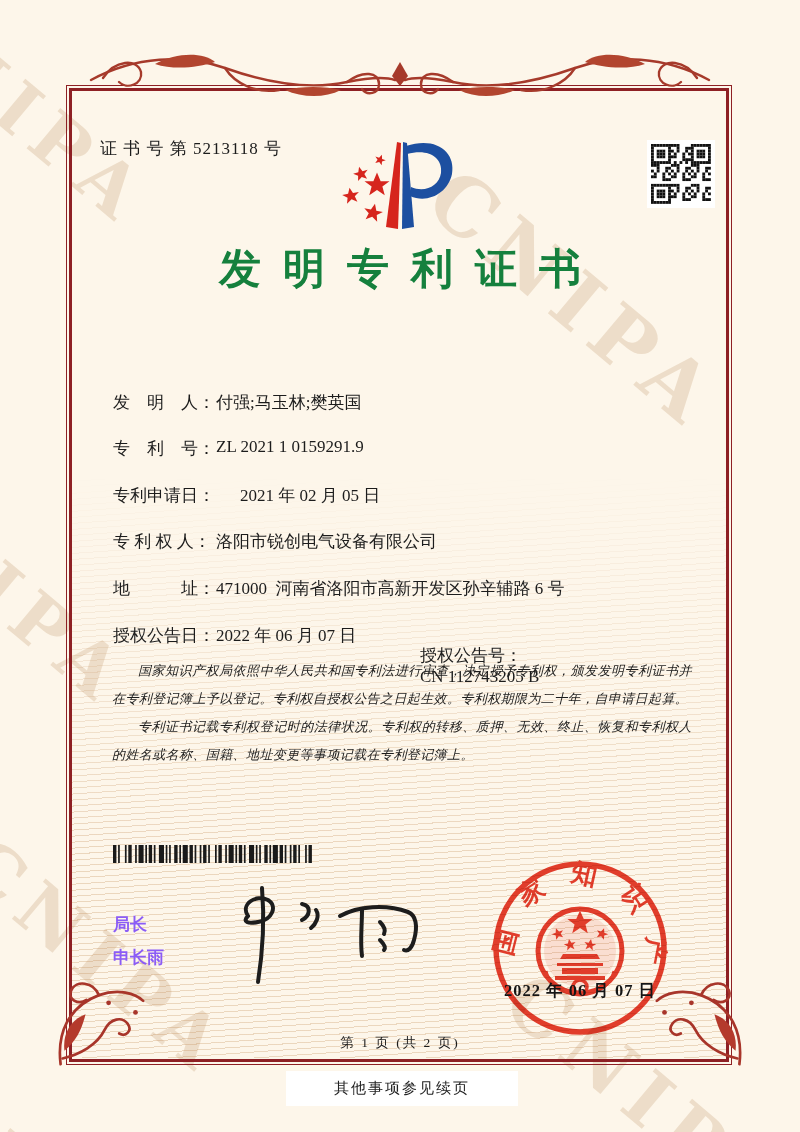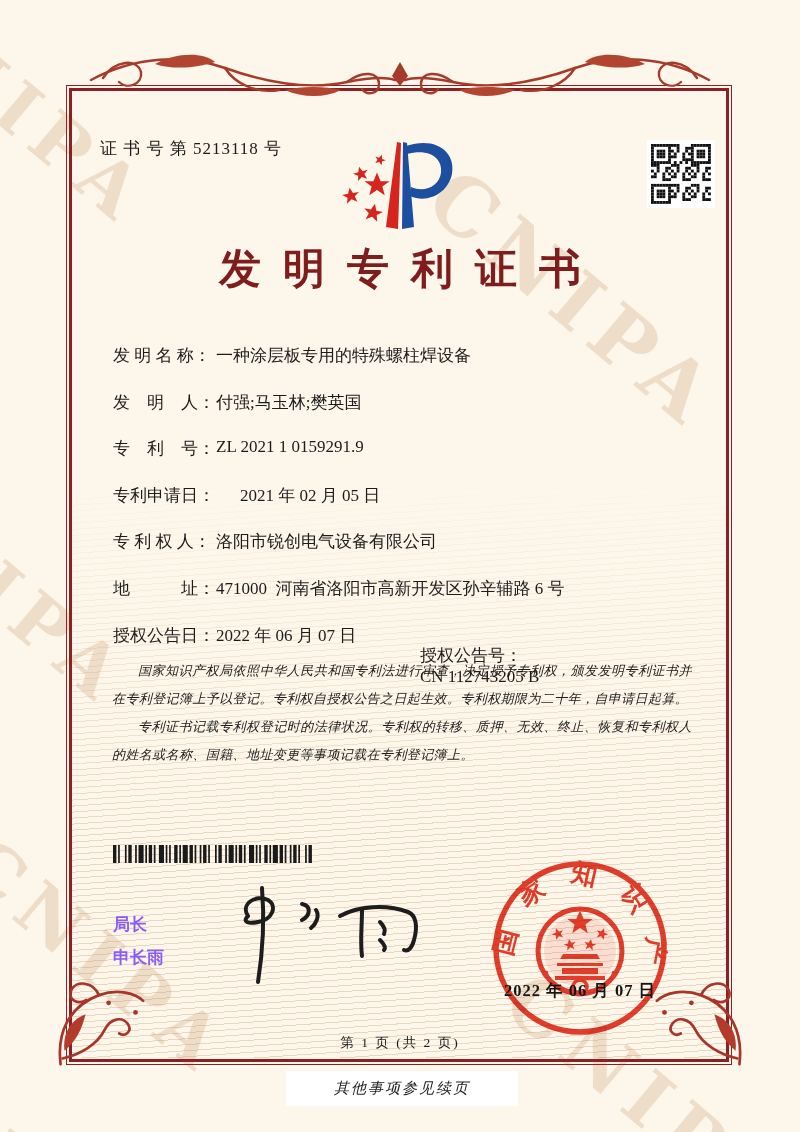--- a/index.html
+++ b/index.html
@@ -38,21 +38,21 @@
   .corner{position:absolute;z-index:3;width:98px;height:96px;}
   .corner-left{left:50px;top:974px;}
   .corner-right{left:652px;top:974px;transform:scaleX(-1);}
   
   .cert-number{position:absolute;z-index:4;left:100px;top:137px;font-size:17px;letter-spacing:1px;white-space:pre;}
   .logo{position:absolute;z-index:4;left:340px;top:129px;width:120px;height:106px;}
   .qr{position:absolute;z-index:4;left:647px;top:140px;width:68px;height:68px;background:#fff;}
   .title{
     position:absolute;z-index:4;left:0;top:241px;width:100%;
     text-align:center;font-size:42px;font-weight:600;letter-spacing:22px;text-indent:22px;
-    color:#7f1d1d;
+    color:#15803d;
   }
   
   .row{position:absolute;z-index:4;left:113px;display:flex;font-size:17px;white-space:pre;}
   .row .lbl{flex:0 0 103px;}
   .row2{position:absolute;z-index:4;left:420px;display:flex;font-size:17px;white-space:pre;}
   
   .body-text{
     position:absolute;z-index:4;left:112px;top:657px;width:580px;
     font-size:13px;line-height:28px;font-style:italic;letter-spacing:.4px;
     text-align:justify;
@@ -68,21 +68,21 @@
   .signature{position:absolute;z-index:4;left:212px;top:882px;width:215px;height:108px;}
   .seal{position:absolute;z-index:5;left:491px;top:859px;width:178px;height:178px;mix-blend-mode:multiply;opacity:.94;}
   .seal-date{
     position:absolute;z-index:6;left:487px;top:980px;width:186px;
     text-align:center;font-size:16.5px;font-weight:bold;letter-spacing:1px;color:#151515;white-space:pre;
   }
   .page-info{position:absolute;z-index:4;left:0;top:1034px;width:100%;text-align:center;font-size:13.5px;letter-spacing:2px;white-space:pre;}
   .cont-strip{
     position:absolute;z-index:4;left:286px;top:1071px;width:232px;height:35px;
     background:#ffffff;text-align:center;line-height:35px;
-    font-size:15px;font-style:italic;letter-spacing:2px;color:#222;
+    font-size:15px;letter-spacing:2px;color:#222;
   }
 </style>
 </head>
 <body>
 
 <div class="page">
 
   <div class="wm" style="left:-80px;top:-30px;">CNIPA</div>
   <div class="wm" style="left:470px;top:150px;font-size:80px;">CNIPA</div>
   <div class="wm" style="left:-100px;top:450px;">CNIPA</div>
@@ -361,24 +361,20 @@
         <rect x="9.70" y="61.00" width="2.85" height="2.85"></rect>
         <rect x="12.55" y="61.00" width="2.85" height="2.85"></rect>
         <rect x="15.40" y="61.00" width="2.85" height="2.85"></rect>
         <rect x="18.25" y="61.00" width="2.85" height="2.85"></rect>
         <rect x="21.10" y="61.00" width="2.85" height="2.85"></rect>
       </g>
   </svg>
 
   <div class="title">发明专利证书</div>
 
-  <div class="row" style="top:344px;">
-    <span class="lbl">发 明 名 称：</span>
-    <span class="val">一种涂层板专用的特殊螺柱焊设备</span>
-  </div>
   <div class="row" style="top:391px;">
     <span class="lbl">发　明　人：</span>
     <span class="val">付强;马玉林;樊英国</span>
   </div>
   <div class="row" style="top:437px;">
     <span class="lbl">专　利　号：</span>
     <span class="val">ZL 2021 1 0159291.9</span>
   </div>
   <div class="row" style="top:484px;gap:24px;">
     <span class="lbl">专利申请日：</span>

